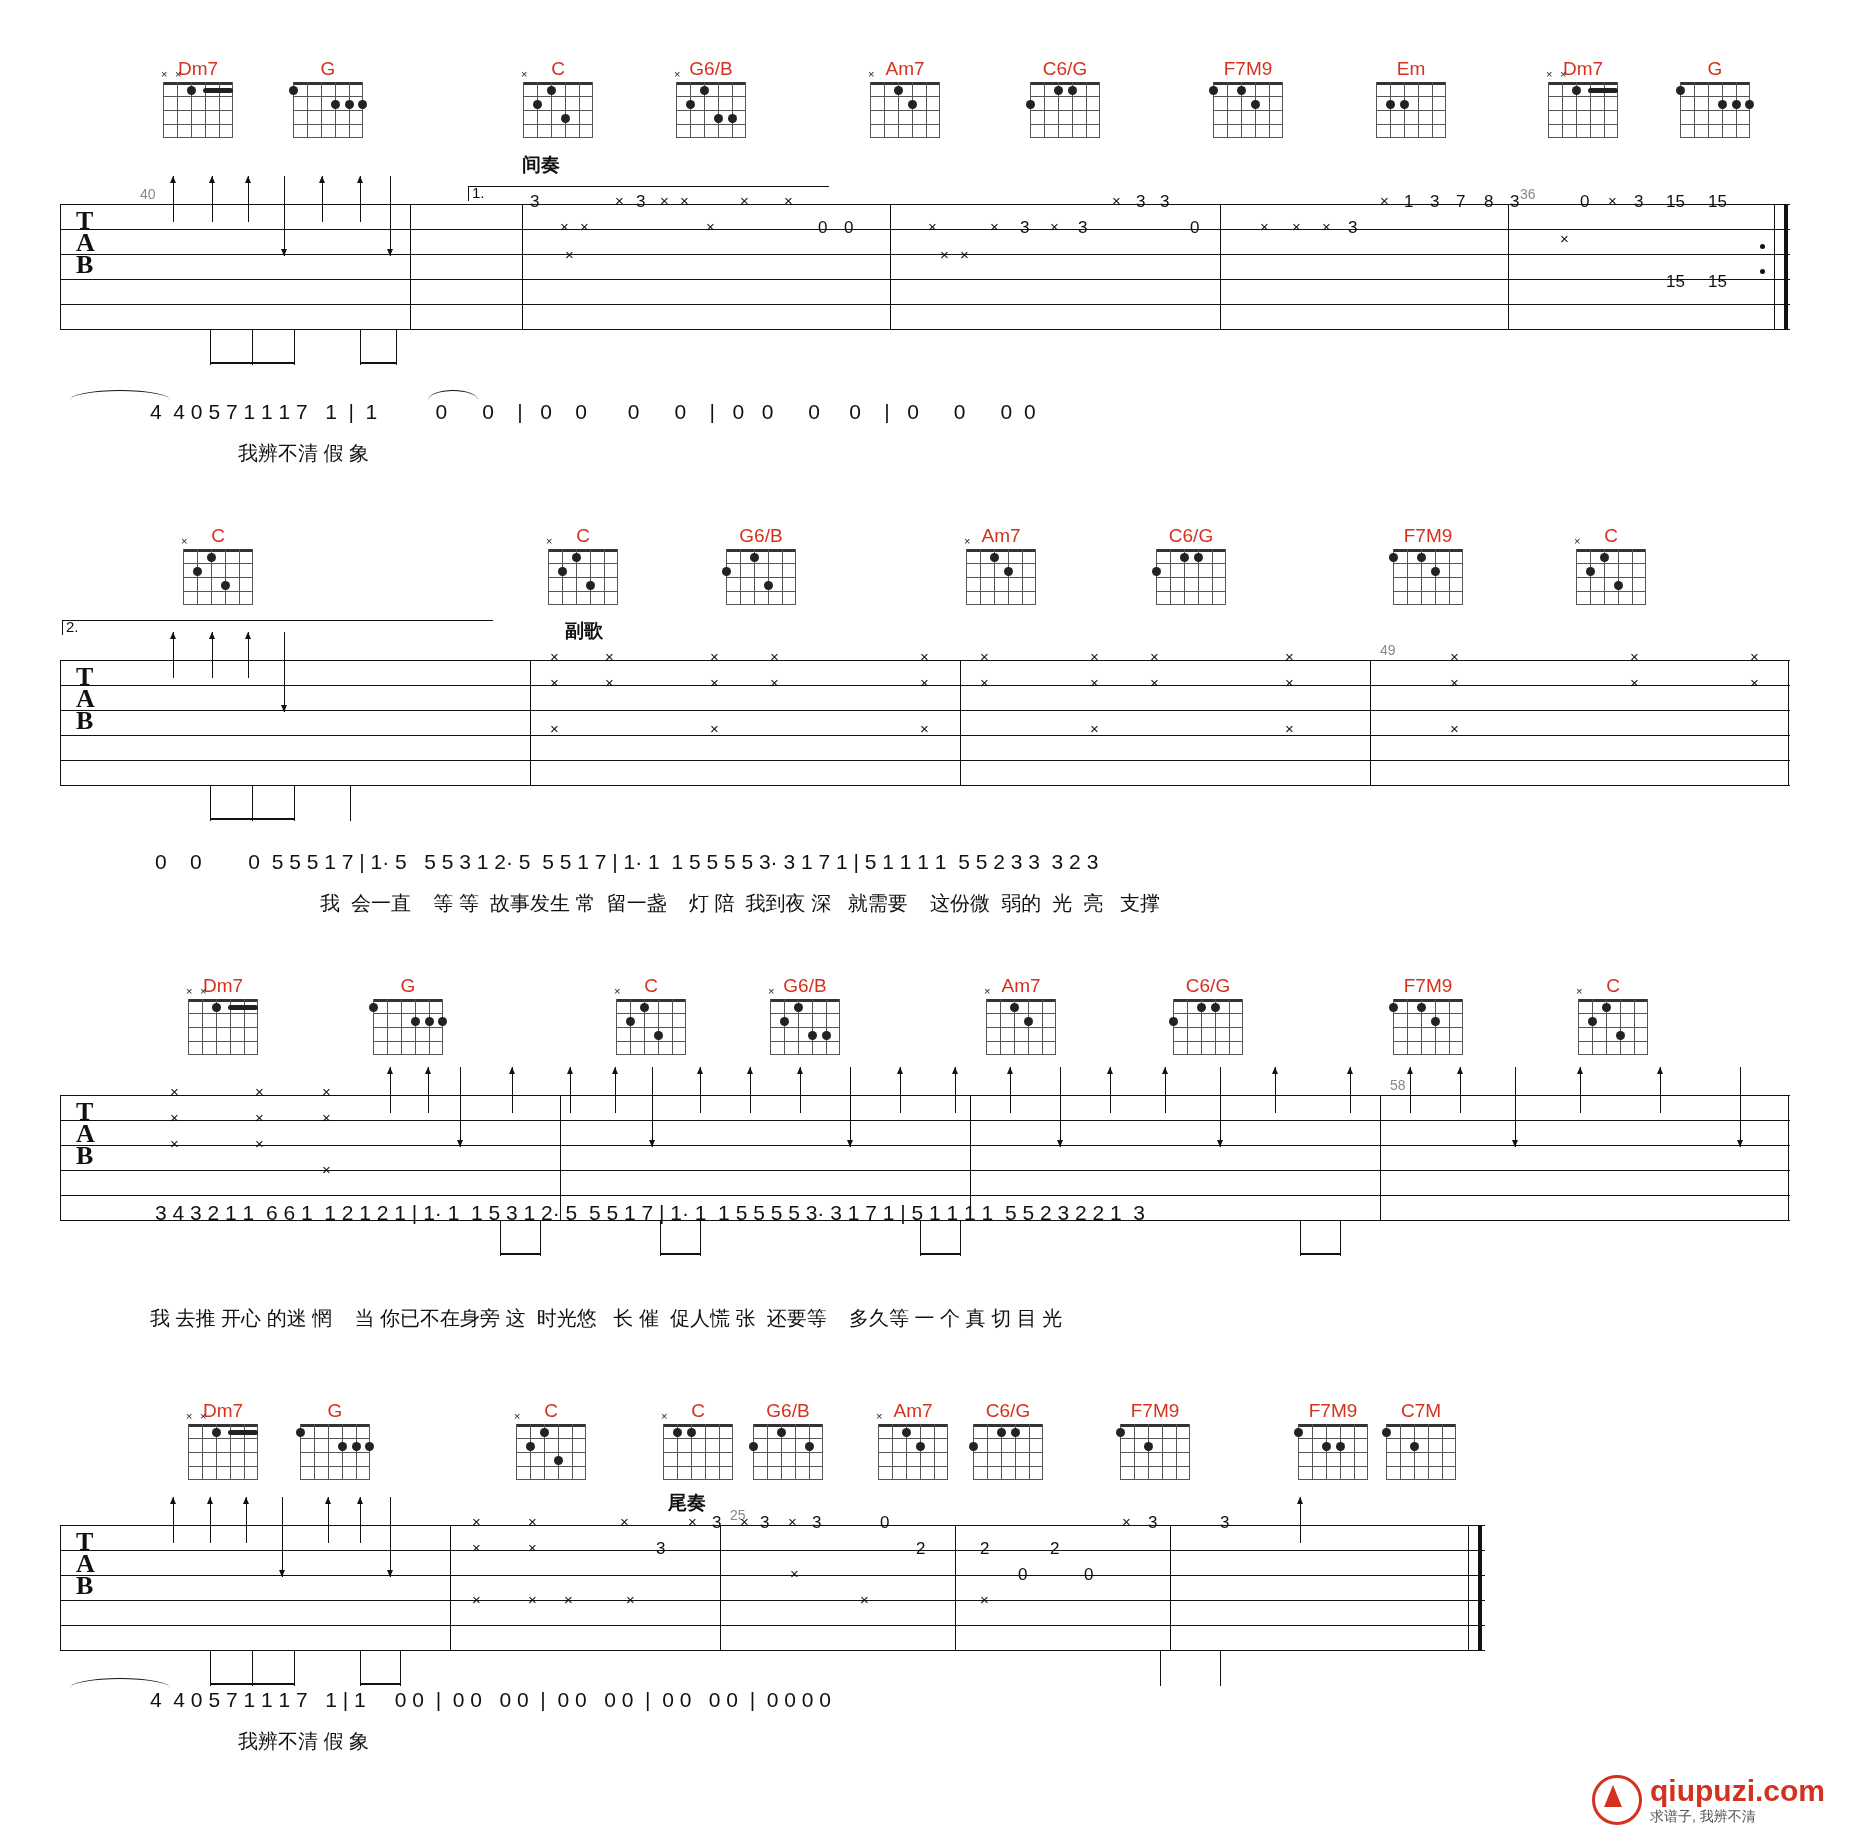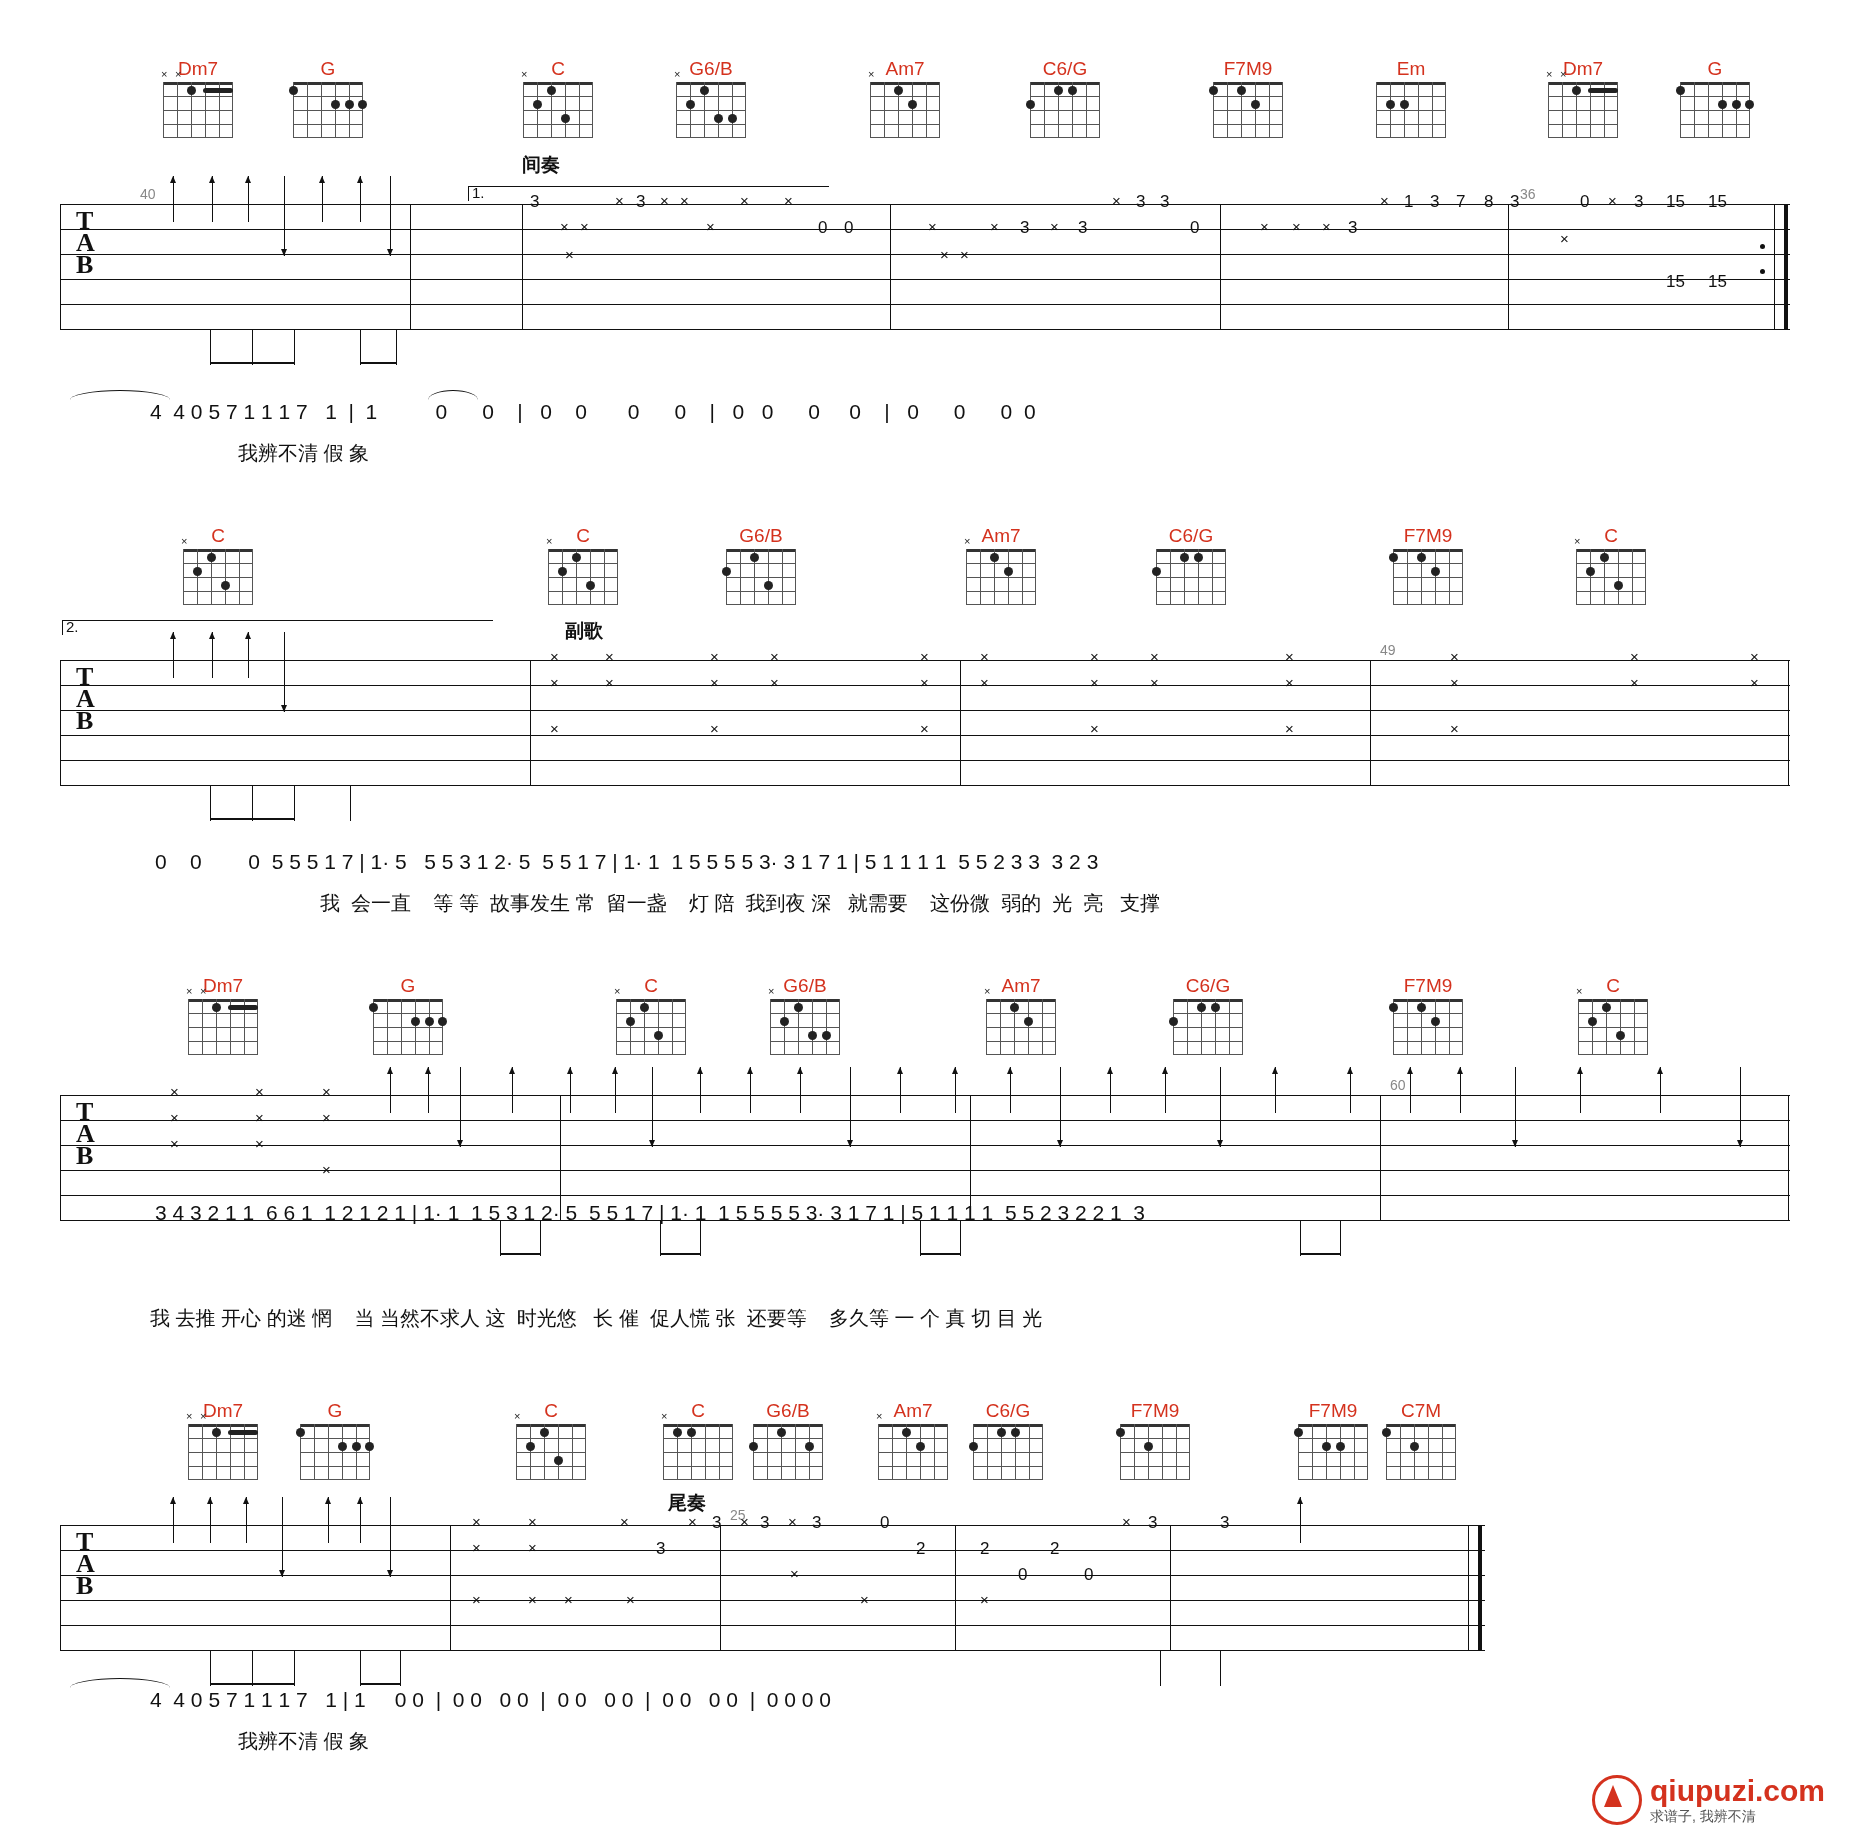--- a/index.html
+++ b/index.html
@@ -726,21 +726,21 @@
       <div class="tabline" style="top:50px;width:1730px;"></div>
       <div class="tabline" style="top:75px;width:1730px;"></div>
       <div class="tabline" style="top:100px;width:1730px;"></div>
       <div class="tabline" style="top:125px;width:1730px;"></div>
       <div class="barline" style="left:0;top:0;height:125px;"></div>
       <div class="barline" style="left:500px;top:0;height:125px;"></div>
       <div class="barline" style="left:910px;top:0;height:125px;"></div>
       <div class="barline" style="left:1320px;top:0;height:125px;"></div>
       <div class="barline" style="left:1728px;top:0;height:125px;"></div>
       <div class="tabword" style="left:16px;top:6px;">T<br>A<br>B</div>
-      <div class="meas-num" style="left:1330px;top:-18px;">60</div>
+      <div class="meas-num" style="left:1330px;top:-18px;">58</div>
 
       <div class="xmark" style="left:110px;top:-12px;">×</div>
         <div class="xmark" style="left:110px;top:14px;">×</div>
         <div class="xmark" style="left:110px;top:40px;">×</div>
       <div class="xmark" style="left:195px;top:-12px;">×</div>
         <div class="xmark" style="left:195px;top:14px;">×</div>
         <div class="xmark" style="left:195px;top:40px;">×</div>
       <div class="xmark" style="left:262px;top:-12px;">×</div>
         <div class="xmark" style="left:262px;top:14px;">×</div>
         <div class="xmark" style="left:262px;top:66px;">×</div>
@@ -778,21 +778,21 @@
       <div class="beam" style="left:600px;top:158px;width:40px;"></div>
       <div class="stem" style="left:860px;top:125px;height:36px;"></div>
       <div class="stem" style="left:900px;top:125px;height:36px;"></div>
       <div class="beam" style="left:860px;top:158px;width:40px;"></div>
       <div class="stem" style="left:1240px;top:125px;height:36px;"></div>
       <div class="stem" style="left:1280px;top:125px;height:36px;"></div>
       <div class="beam" style="left:1240px;top:158px;width:40px;"></div>
     </div>
 
     <div class="numline" style="left:155px;top:1201px;">3 4 3 2 1 1  6 6 1  1 2 1 2 1 | 1· 1  1 5 3 1 2· 5  5 5 1 7 | 1· 1  1 5 5 5 5 3· 3 1 7 1 | 5 1 1 1 1  5 5 2 3 2 2 1  3</div>
-    <div class="lyric" style="left:150px;top:1305px;">我 去推 开心 的迷 惘    当 当然不求人 这  时光悠   长 催  促人慌 张  还要等    多久等 一 个 真 切 目 光</div>
+    <div class="lyric" style="left:150px;top:1305px;">我 去推 开心 的迷 惘    当 你已不在身旁 这  时光悠   长 催  促人慌 张  还要等    多久等 一 个 真 切 目 光</div>
   </div>
 
   <div>
     <div class="chord" style="left:180px;top:1400px;">
       <div class="name">Dm7</div>
       <div class="grid">
         <div class="nut"></div>
         <div class="vline" style="left:0"></div>
           <div class="vline" style="left:14px"></div>
           <div class="vline" style="left:28px"></div>

